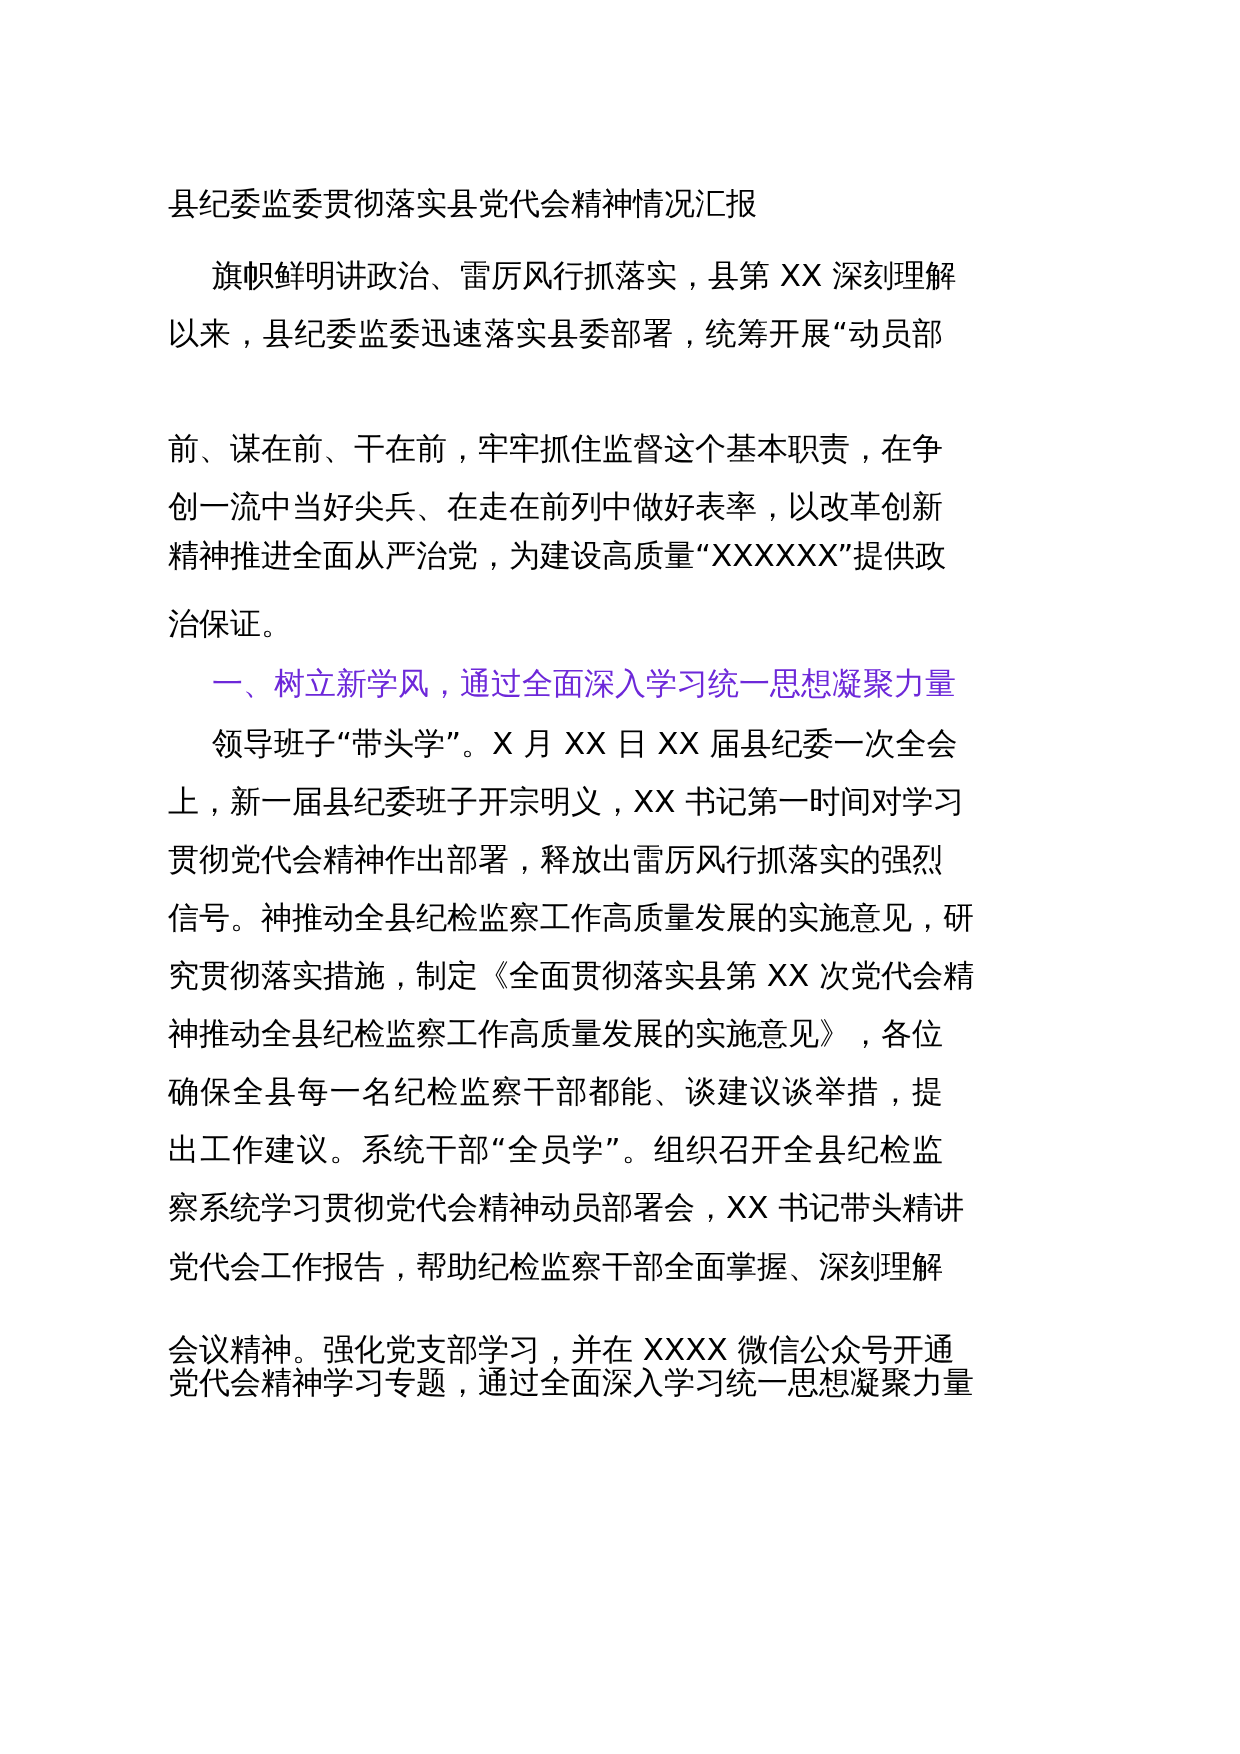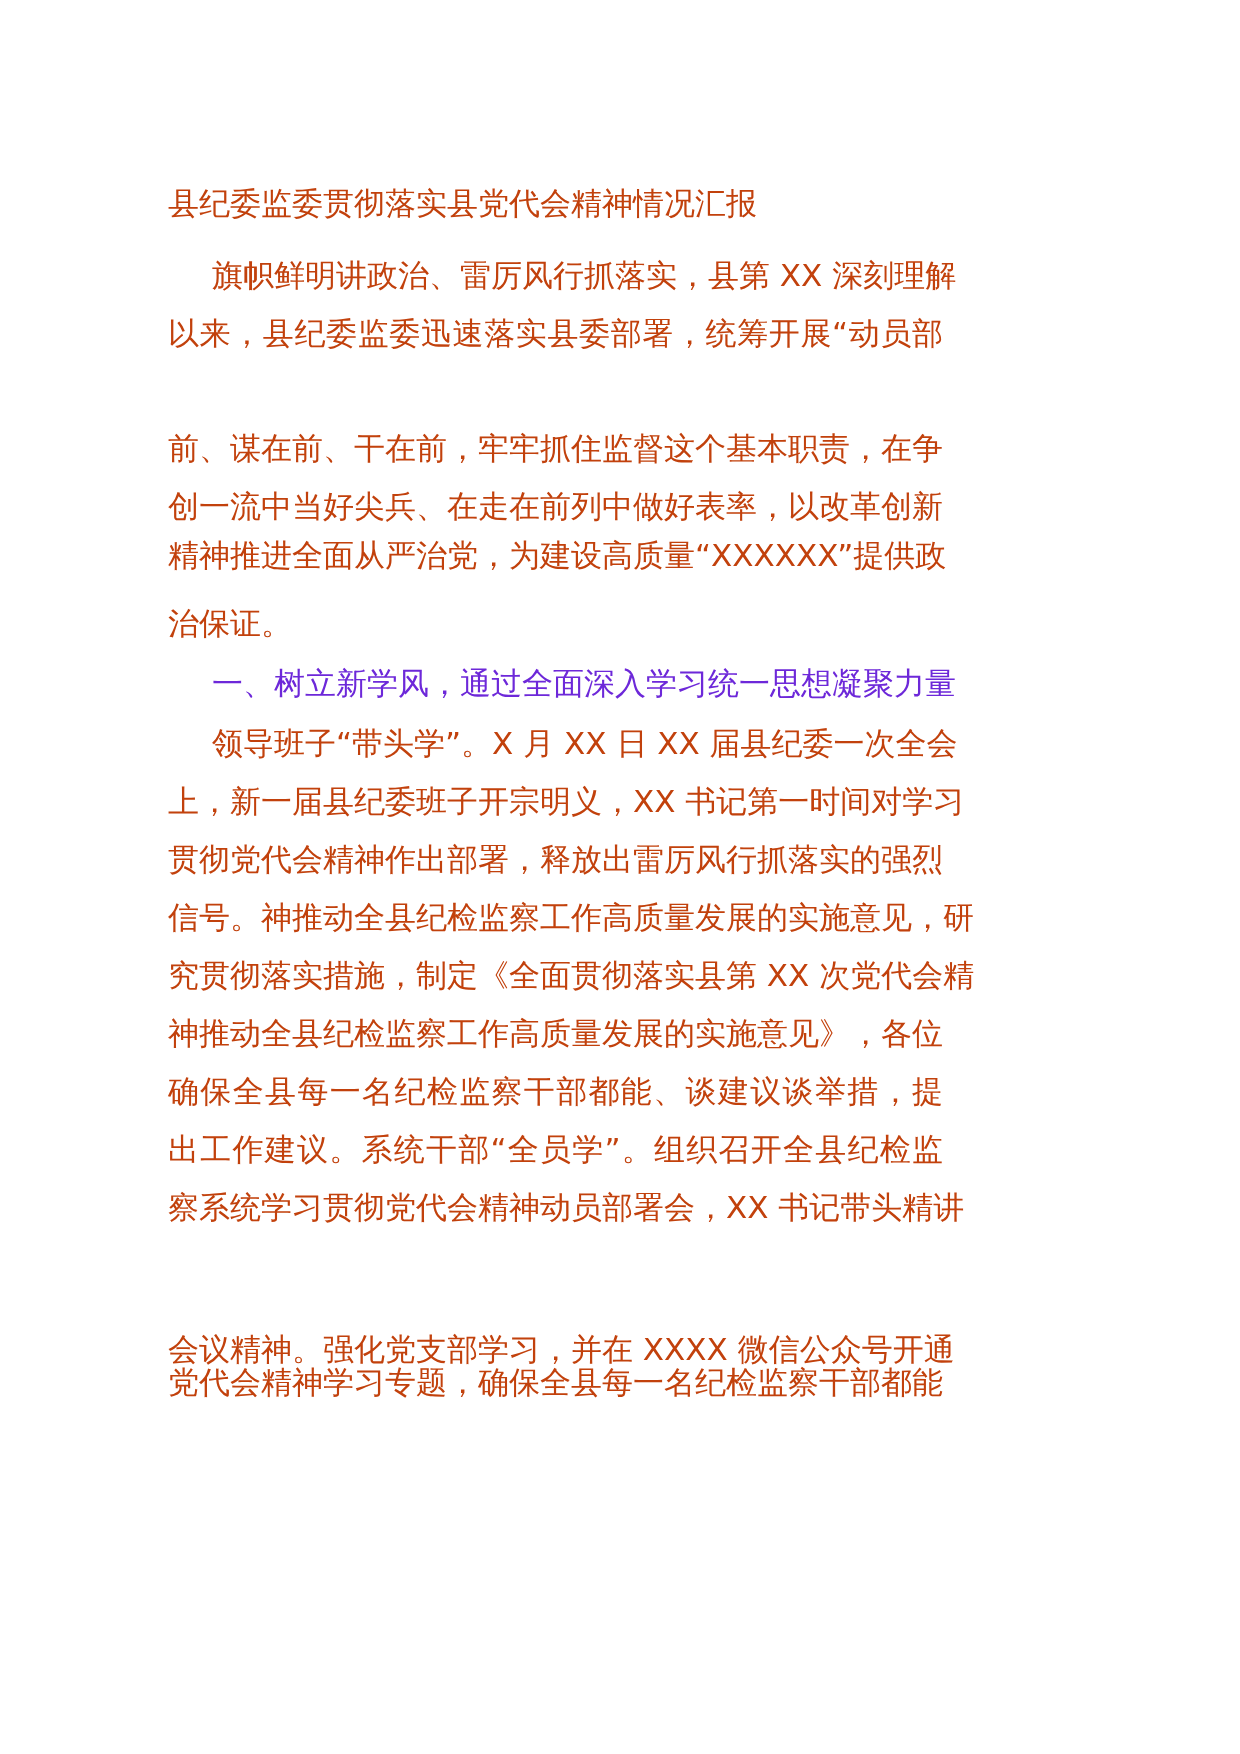--- a/index.html
+++ b/index.html
@@ -6,21 +6,21 @@
   body { width: 1240px; height: 1754px; position: relative; overflow: hidden; }
   .page { position: absolute; left: 0; top: 0; width: 1240px; height: 1754px; background: #ffffff; }
   .line {
     position: absolute;
     left: 168px;
     width: 775px;
     height: 40px;
     line-height: 40px;
     font-family: "DejaVu Sans", "Liberation Sans", sans-serif;
     font-size: 31px;
-    color: #c2410c;
+    color: #000000;
     white-space: nowrap;
     text-align: justify;
     text-align-last: justify;
     letter-spacing: 0px;
   }
   .line.last { text-align-last: left; }
   .line.indent { left: 212px; width: 731px; }
   .title { text-align-last: left; width: 800px; }
   .heading { font-weight: normal; color: #6d28d9; }
 </style>
@@ -41,15 +41,16 @@
 
   <div class="line" style="top:781px;">上，新一届县纪委班子开宗明义，XX 书记第一时间对学习</div>
   <div class="line indent" style="top:723px;">领导班子“带头学”。X 月 XX 日 XX 届县纪委一次全会</div>
   <div class="line" style="top:839px;">贯彻党代会精神作出部署，释放出雷厉风行抓落实的强烈</div>
   <div class="line" style="top:897px;">信号。神推动全县纪检监察工作高质量发展的实施意见，研</div>
   <div class="line" style="top:955px;">究贯彻落实措施，制定《全面贯彻落实县第 XX 次党代会精</div>
   <div class="line" style="top:1013px;">神推动全县纪检监察工作高质量发展的实施意见》，各位</div>
   <div class="line" style="top:1071px;">确保全县每一名纪检监察干部都能、谈建议谈举措，提</div>
   <div class="line" style="top:1129px;">出工作建议。系统干部“全员学”。组织召开全县纪检监</div>
   <div class="line" style="top:1187px;">察系统学习贯彻党代会精神动员部署会，XX 书记带头精讲</div>
+  <div class="line" style="top:1246px;">党代会工作报告，帮助纪检监察干部全面掌握、深刻理解</div>
   <div class="line" style="top:1305px;margin-top:24px;">会议精神。强化党支部学习，并在 XXXX 微信公众号开通</div>
-  <div class="line" style="top:1362px;">党代会精神学习专题，确保全县每一名纪检监察干部都能</div>
+  <div class="line" style="top:1362px;">党代会精神学习专题，通过全面深入学习统一思想凝聚力量</div>
 </div>
 
 </body></html>

